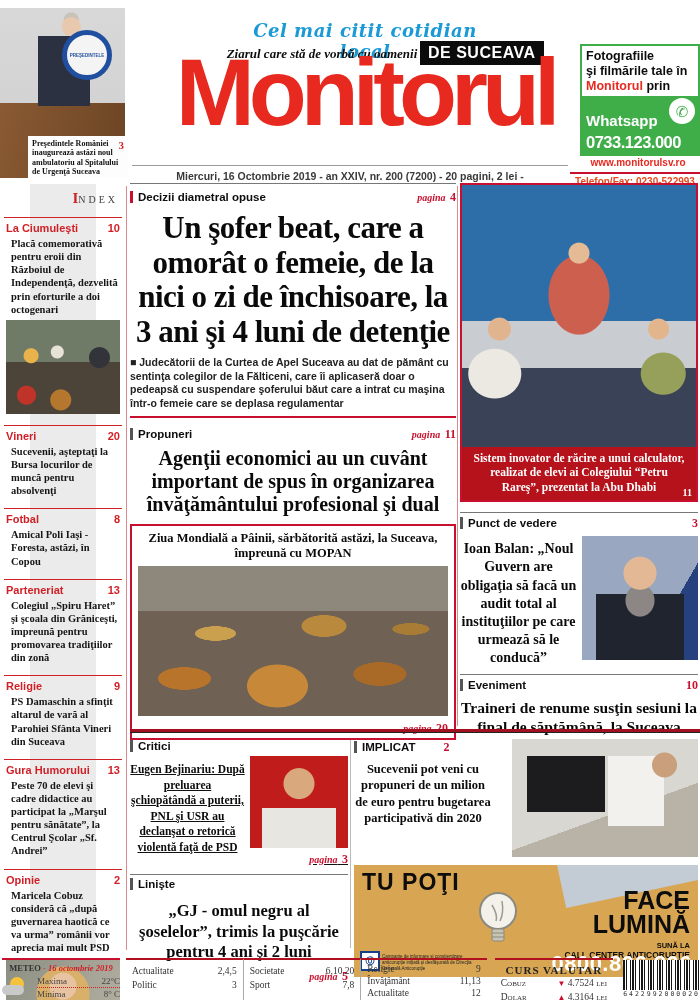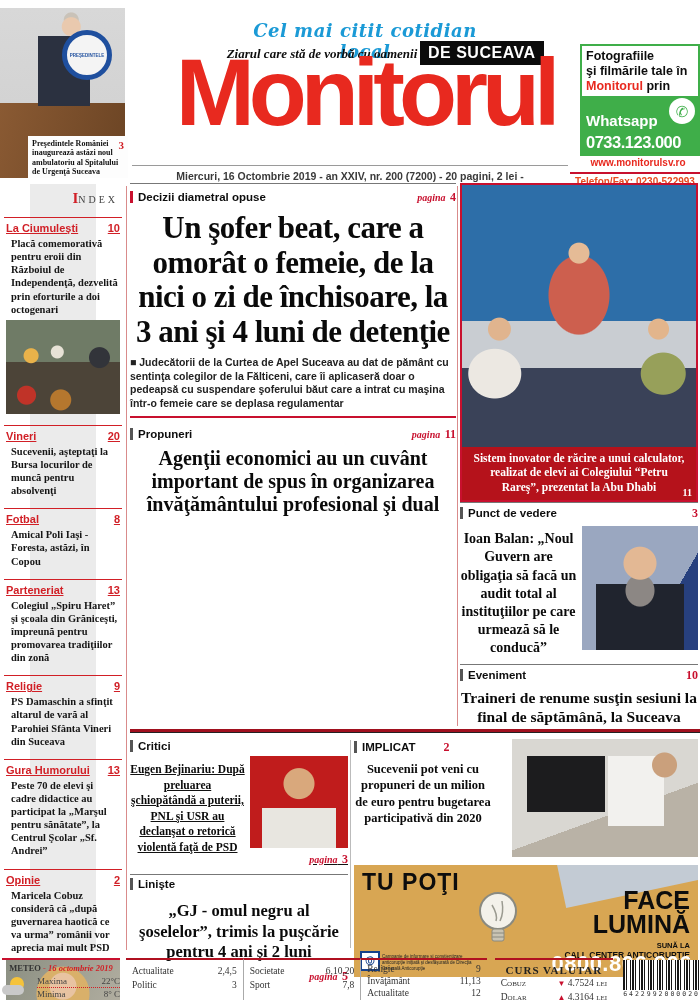--- a/index.html
+++ b/index.html
@@ -47,21 +47,21 @@
   .vsep{position:absolute;width:1px;background:#d98b8b;}
   .section-rule{position:absolute;left:130px;top:729px;width:570px;height:3px;background:#a0101e;border-bottom:1px solid #222;}
   
   .sidebar{position:absolute;left:4px;top:184px;width:118px;}
   .sb-stripe{position:absolute;left:26px;top:0;width:66px;height:766px;background:#ebebeb;}
   .sb-inner{position:relative;}
   .index-head{text-align:right;padding:6px 4px 10px 0;color:#444;
     font:400 10px "Liberation Serif",serif;letter-spacing:3px;}
   .index-head .cap{color:#d11f26;font-size:15px;font-weight:700;letter-spacing:0;}
   .sb-item{border-top:1px solid #d11f26;padding:4px 2px 0 2px;margin-bottom:11px;}
-  .sb-head{display:flex;justify-content:space-between;font:700 11px "Liberation Sans",sans-serif;color:#d11f26;text-decoration:underline;}
+  .sb-head{display:flex;justify-content:space-between;font:700 11px "Liberation Sans",sans-serif;color:#d11f26;}
   .sb-text{font:700 10.5px/1.25 "Liberation Serif",serif;color:#151515;padding:3px 0 0 5px;}
   .sb-photo{height:94px;margin-top:4px;}
   .ph-ceremony{background:
       radial-gradient(circle at 22% 38%, #e9b24a 0 7px, rgba(0,0,0,0) 8px),
       radial-gradient(circle at 45% 34%, #e7e2d6 0 6px, rgba(0,0,0,0) 7px),
       radial-gradient(circle at 82% 40%, #32343a 0 10px, rgba(0,0,0,0) 11px),
       radial-gradient(circle at 18% 80%, #c03328 0 9px, rgba(0,0,0,0) 10px),
       radial-gradient(circle at 48% 85%, #b5772e 0 10px, rgba(0,0,0,0) 11px),
       linear-gradient(180deg,#6f7b66 0 45%,#4c4438 45% 100%);}
   .ph-cobuz{background:
@@ -312,32 +312,37 @@
     <div class="lead-headline">Un şofer beat, care a omorât o femeie, de la nici o zi de închisoare, la 3 ani şi 4 luni de detenţie</div>
     <div class="deck"><span>■</span><span> Judecătorii de la Curtea de Apel Suceava au dat de pământ cu sentinţa colegilor de la Fălticeni, care îi aplicaseră doar o pedeapsă cu suspendare şoferului băut care a intrat cu maşina într-o femeie care se deplasa regulamentar</span></div>
     <div class="red-rule"></div>
 
     <div class="kicker-row">
       <span class="kicker">Propuneri</span>
       <span class="pagref"><span class="w">pagina</span> <span class="n">11</span></span>
     </div>
     <div class="prop-headline">Agenţii economici au un cuvânt important de spus în organizarea învăţământului profesional şi dual</div>
 
+    <div class="bread-box">
+      <div class="bread-caption">Ziua Mondială a Pâinii, sărbătorită astăzi, la Suceava, împreună cu MOPAN</div>
+      <div class="bread-photo"></div>
+      <div class="bread-pg pagref"><span class="w">pagina</span> <span class="n">20</span></div>
+    </div>
   </div>
 
   <div class="right-col">
     <div class="exhibit-card">
       <div class="exhibit-photo"></div>
       <div class="exhibit-caption">
         <span>Sistem inovator de răcire a unui calculator, realizat de elevi ai Colegiului “Petru Rareş”, prezentat la Abu Dhabi</span>
         <span class="pg">11</span>
       </div>
     </div>
 
-    <div class="kicker-row hairline" style="">
+    <div class="kicker-row hairline" style="margin-top:10px;">
       <span class="kicker">Punct de vedere</span>
       <span class="pagref n" style="font-weight:700;font-family:'Liberation Serif',serif;font-size:12px;">3</span>
     </div>
     <div class="balan">
       <div class="balan-head">Ioan Balan: „Noul Guvern are obligaţia să facă un audit total al instituţiilor pe care urmează să le conducă”</div>
       <div class="balan-photo"></div>
     </div>
 
     <div class="kicker-row hairline" style="margin-top:7px;">
       <span class="kicker">Eveniment</span>

